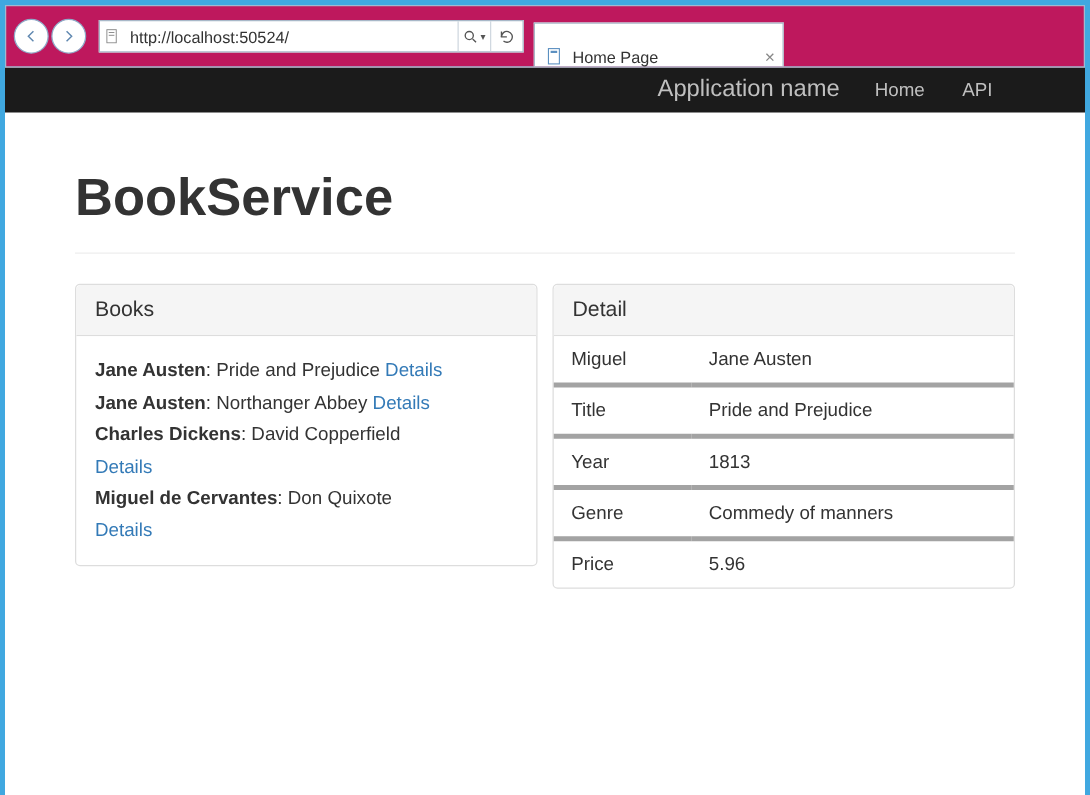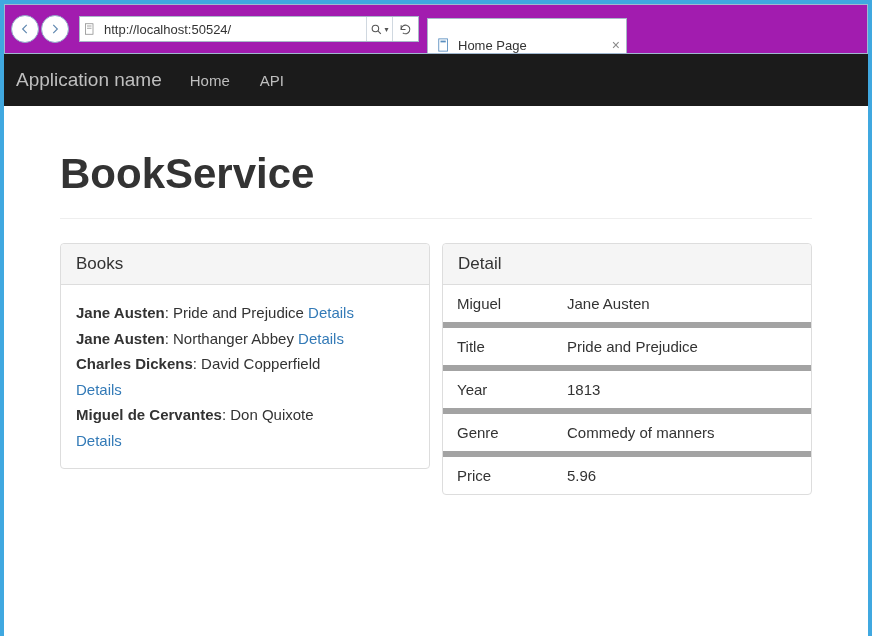--- a/index.html
+++ b/index.html
@@ -1,56 +1,56 @@
 <!DOCTYPE html>
 <html><head>
 <meta charset="utf-8">
 <style>
   * { margin: 0; padding: 0; box-sizing: border-box; }
   body { font-family: "Segoe UI", Arial, sans-serif; background: #40a8e0; width: 872px; height: 636px; overflow: hidden; }
   
   
-  .browser-chrome { background: #a21caf; height: 50px; margin: 4px 4px 0 4px; display: flex; align-items: center; padding: 0 6px; border: 1px solid #a0b8d0; }
+  .browser-chrome { background: #be185d; height: 50px; margin: 4px 4px 0 4px; display: flex; align-items: center; padding: 0 6px; border: 1px solid #a0b8d0; }
   .nav-btn { width: 28px; height: 28px; border-radius: 50%; border: 1px solid #8faac8; background: #fff; display: flex; align-items: center; justify-content: center; margin-right: 2px; cursor: pointer; }
   .nav-btn svg { width: 14px; height: 14px; stroke: #6088b0; stroke-width: 2; fill: none; }
   .addr-wrap { display: flex; align-items: center; background: #fff; border: 1px solid #a8b8c8; height: 26px; flex: 0 0 340px; margin-left: 8px; }
   .addr-icon { width: 20px; display:flex; align-items:center; justify-content:center; color:#777; font-size:12px;}
   .addr-input { border: none; outline: none; font-size: 13px; flex: 1; padding: 0 4px; color: #333; font-family: "Segoe UI", Arial, sans-serif; }
   .addr-tools { display:flex; align-items:center; height:100%; }
   .addr-tool { width: 26px; height: 24px; display:flex; align-items:center; justify-content:center; border-left:1px solid #d0d8e0; color:#555; cursor:pointer; }
   .addr-tool svg { width:13px; height:13px; stroke:#555; stroke-width:2; fill:none; }
   .tab-strip { display:flex; align-items:flex-end; margin-left:8px; height:100%; padding-top:14px;}
   .tab { background:#fff; border:1px solid #a8b8c8; border-bottom:none; height:35px; width:200px; display:flex; align-items:flex-end; padding:0 8px; font-size:13px; color:#333; position:relative;}
   .tab-icon { width:16px; height:16px; margin-right:6px; display:flex; align-items:center; justify-content:center; }
   .tab-icon svg { width:14px; height:14px; }
   .tab-close { position:absolute; right:6px; color:#888; cursor:pointer; font-size:14px;}
   
   
   .page { background:#fff; margin: 0 4px 4px 4px; height: 582px; overflow:auto; }
-  .navbar { background:#1b1b1b; height:52px; display:flex; align-items:center; padding:0 12px; }
+  .navbar { background:#1b1b1b; height:36px; display:flex; align-items:center; padding:0 44px;justify-content:flex-end; }
   .brand { color:#bfbfbf; font-size:19px; margin-right:28px; cursor:pointer; }
   .nav-link { color:#bfbfbf; font-size:15px; margin-right:30px; cursor:pointer; }
   
   .container { padding: 20px 56px; }
   h1.page-heading { font-size:42px; font-weight:700; color:#333; margin: 24px 0 20px 0; }
   hr.sep { border:none; border-top:1px solid #eee; margin-bottom:24px; }
   
   .row { display:flex; gap:12px; }
   .col { flex:1; }
   
   .panel { border:1px solid #ddd; border-radius:4px; }
   .panel-heading { background:#f5f5f5; border-bottom:1px solid #ddd; padding:10px 15px; border-radius:4px 4px 0 0; font-size:17px; color:#333; }
   .panel-body { padding:15px; }
   
   .book-item { font-size:15px; color:#333; line-height:1.7; }
   .book-item strong { font-weight:700; }
   .details-link { color:#337ab7; font-size:15px; cursor:pointer;margin-top:20px; }
   
   .table { width:100%; border-collapse:collapse; }
-  .table td { padding:10px 14px; border-top:6px solid #a3a3a3; font-size:15px; color:#333; }
+  .table td { padding:10px 14px; border-top:4px solid #a3a3a3; font-size:15px; color:#333; }
   .table tr:first-child td { border-top:none; }
   .table td:first-child { width:110px; }
 </style>
 </head>
 <body>
 
 <div class="browser-chrome">
   <div class="nav-btn">
     <svg viewBox="0 0 24 24">
         <polyline points="15 5 8 12 15 19"></polyline>

